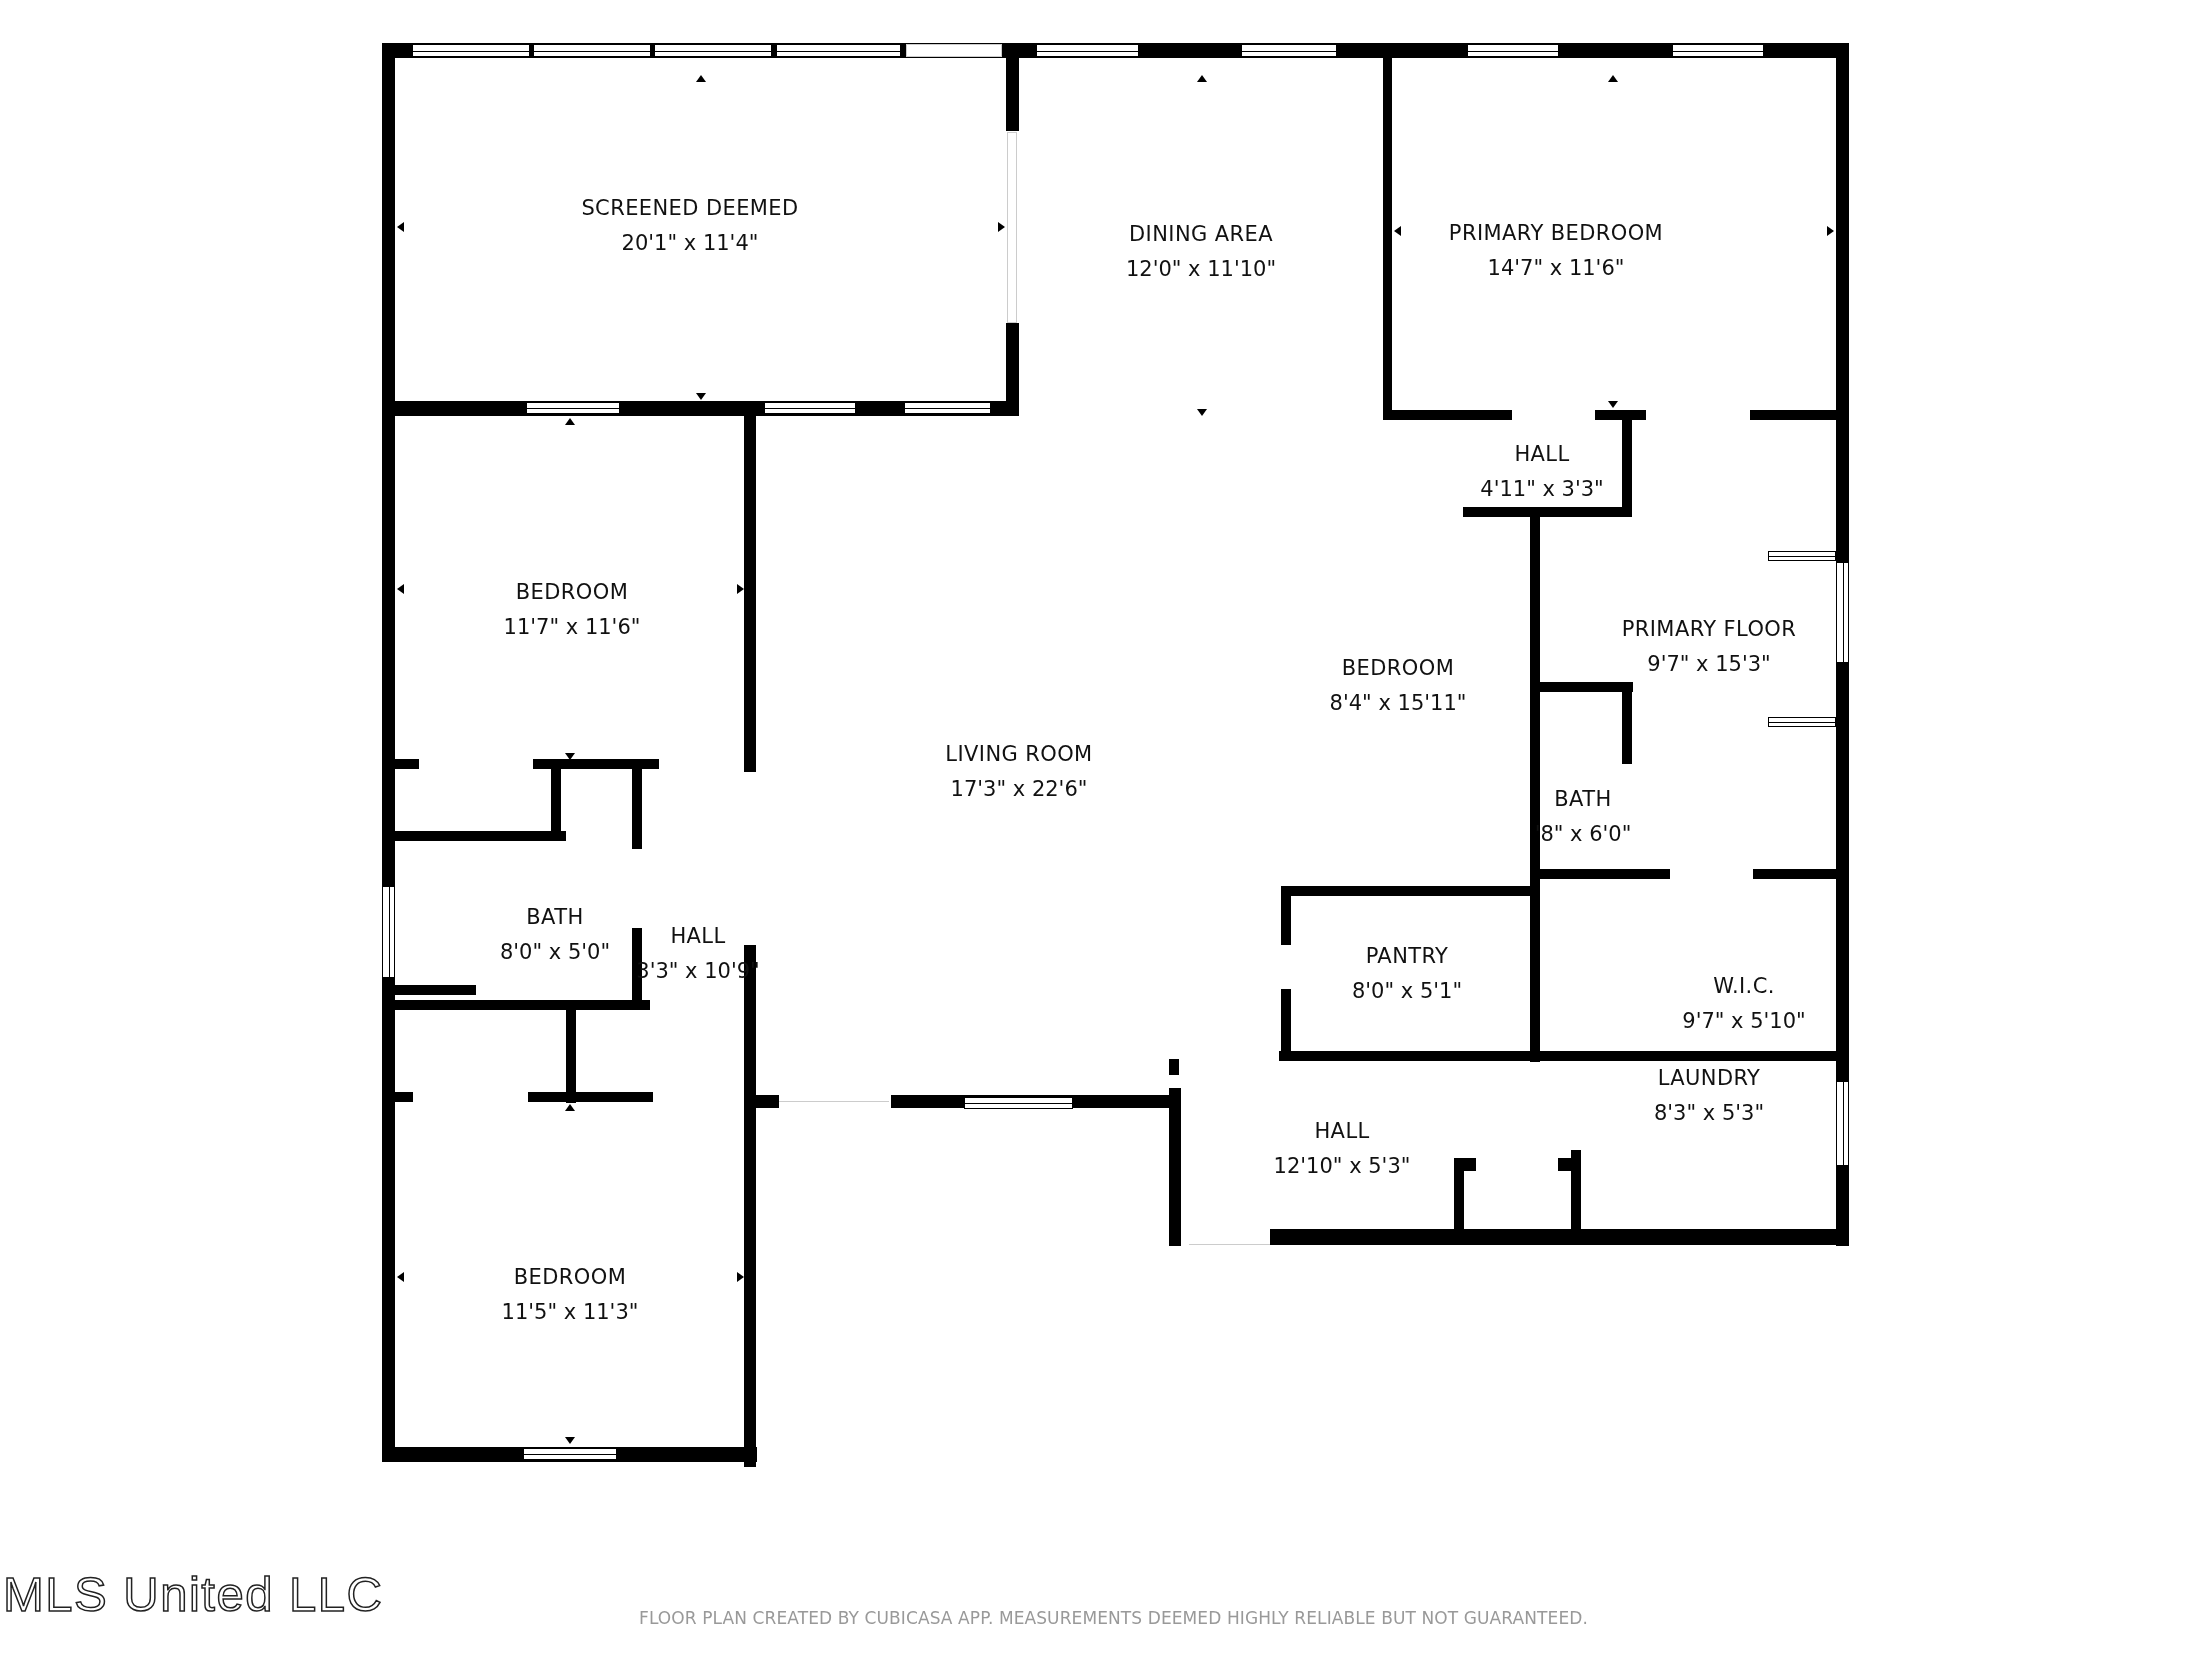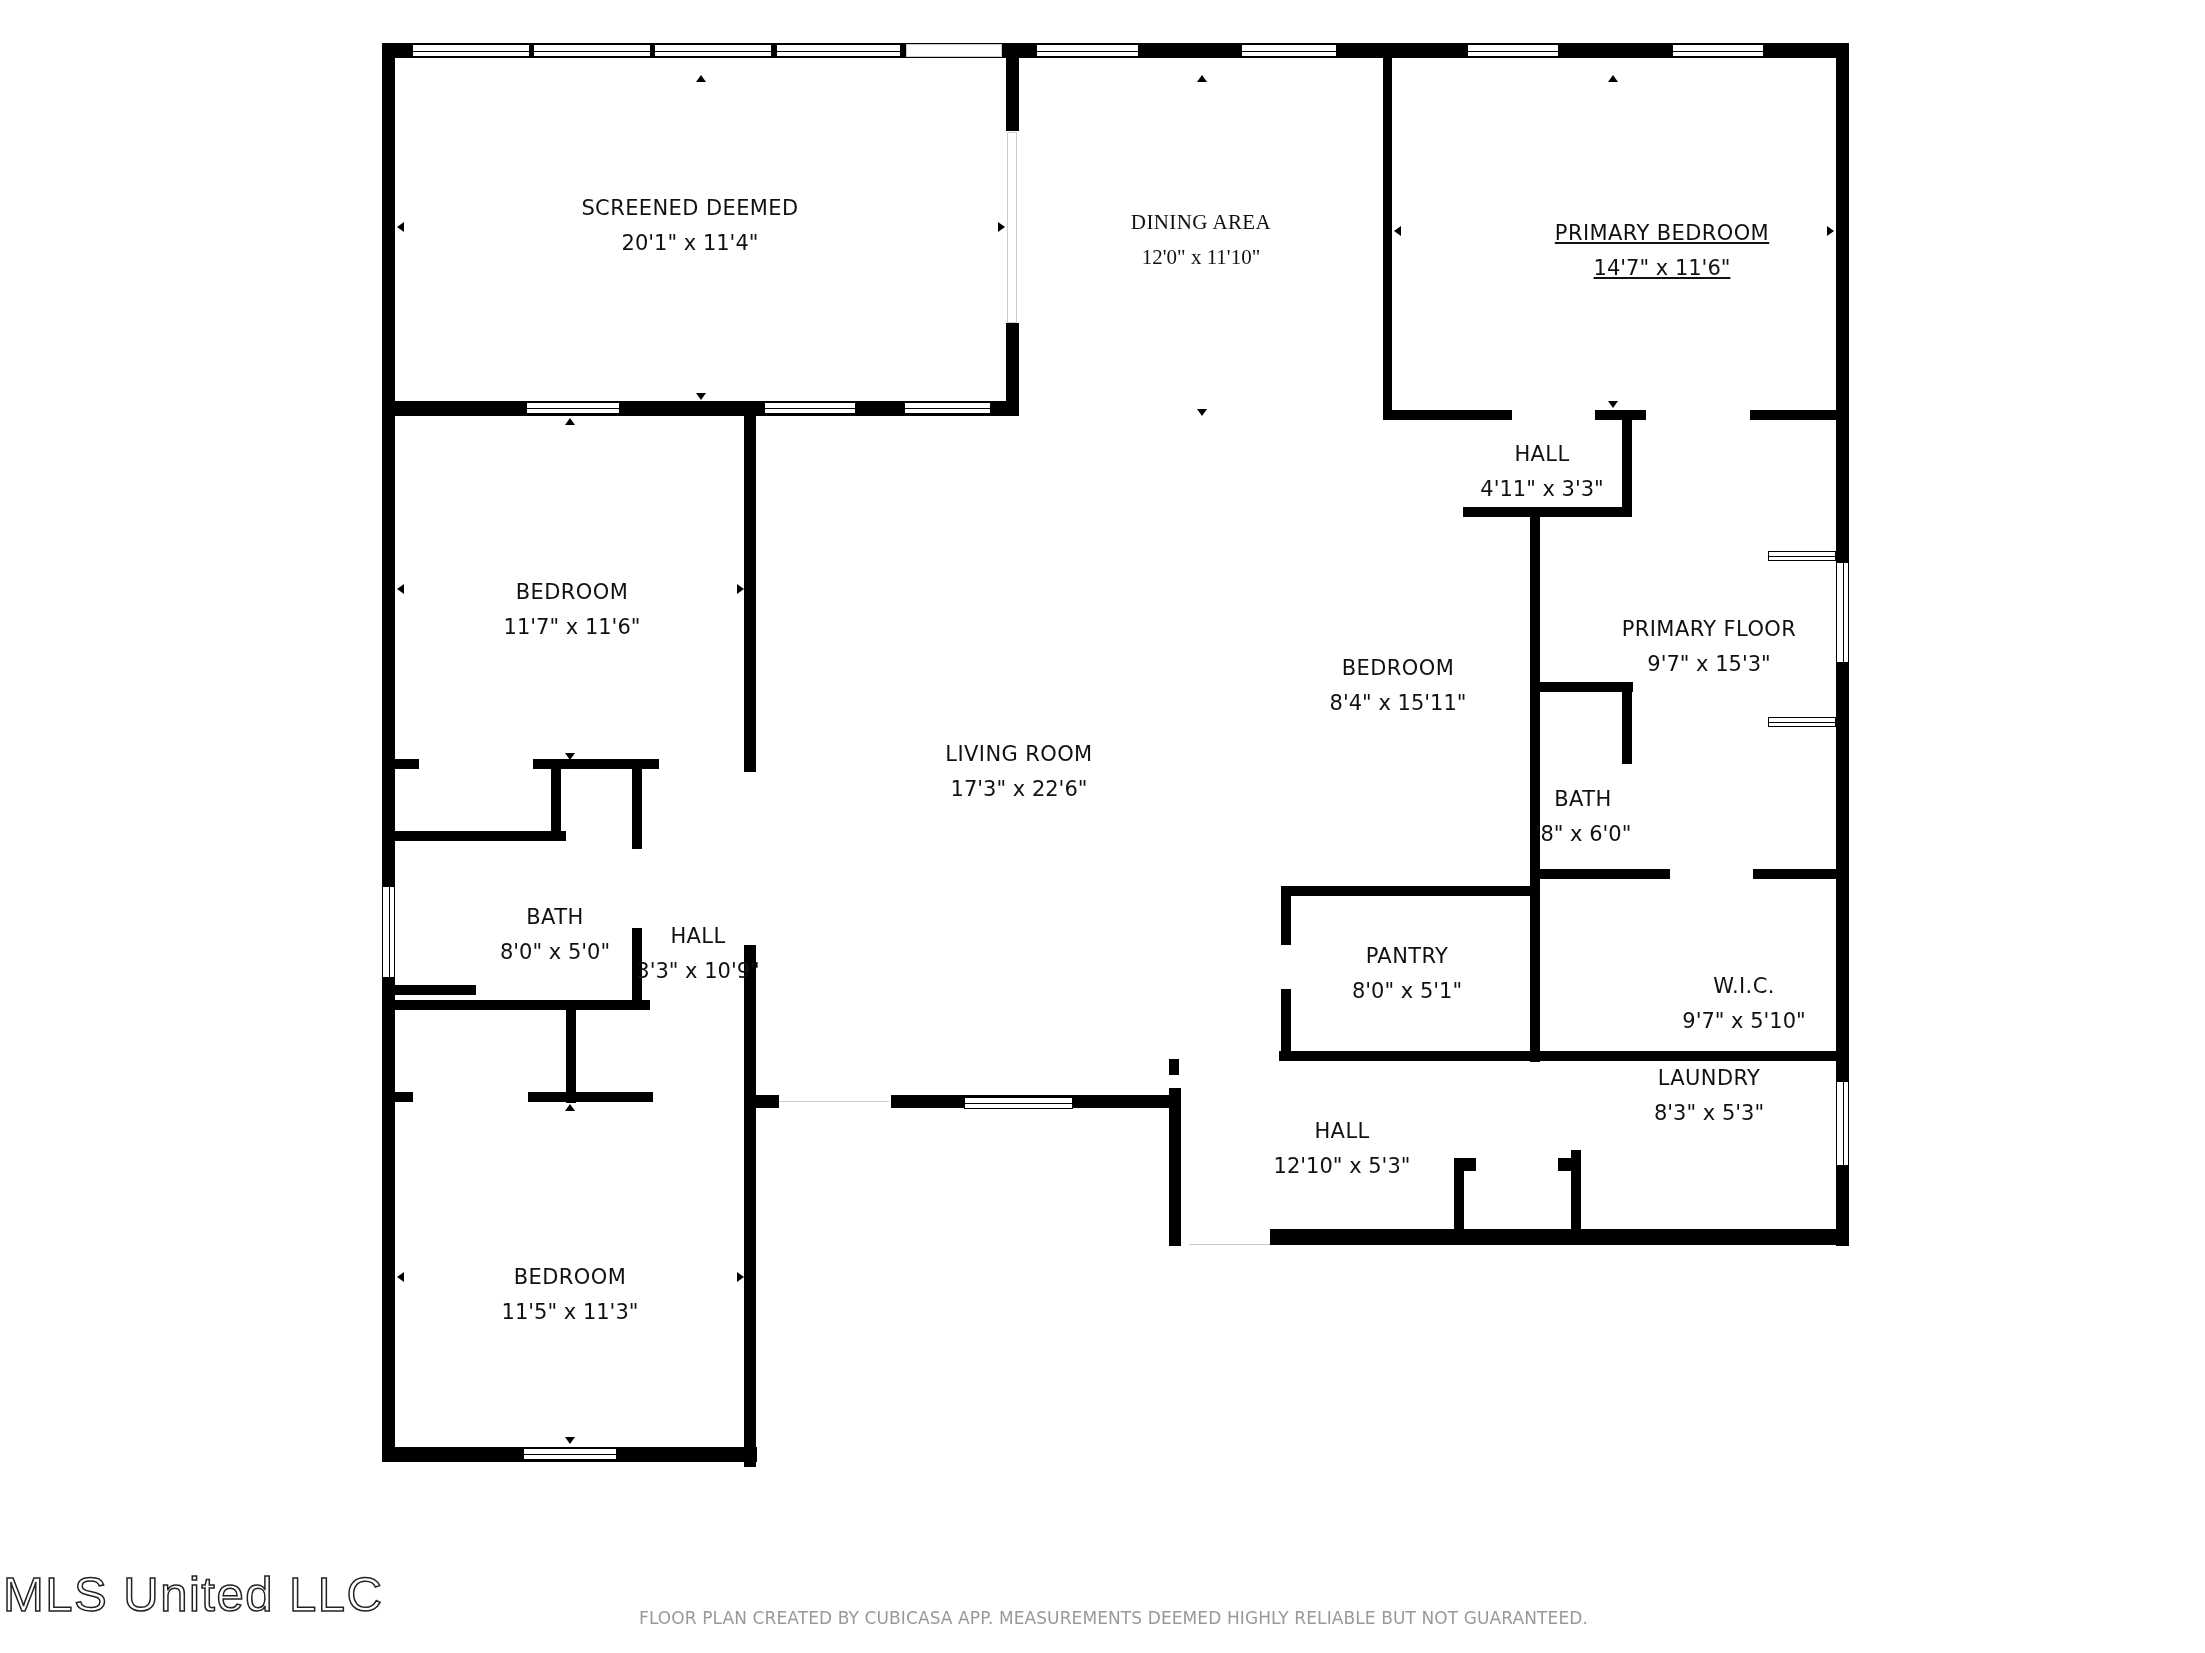--- a/index.html
+++ b/index.html
@@ -130,25 +130,25 @@
   <div class="tri rt" style="left:737px;top:1272px;"></div>
   <div class="tri up" style="left:565px;top:418px;"></div>
   <div class="tri dn" style="left:565px;top:753px;"></div>
   <div class="tri up" style="left:565px;top:1104px;"></div>
   <div class="tri dn" style="left:565px;top:1437px;"></div>
 
   <div class="room" style="left:690px;top:226px;">
     <span class="n">SCREENED DEEMED</span>
     <span class="d">20'1" x 11'4"</span>
   </div>
-  <div class="room" style="left:1201px;top:240px;font-family:Liberation Serif, serif;">
+  <div class="room" style="left:1201px;top:252px;">
     <span class="n">DINING AREA</span>
     <span class="d">12'0" x 11'10"</span>
   </div>
-  <div class="room" style="left:1662px;top:251px;text-decoration:underline;">
+  <div class="room" style="left:1556px;top:251px;">
     <span class="n">PRIMARY BEDROOM</span>
     <span class="d">14'7" x 11'6"</span>
   </div>
   <div class="room" style="left:1542px;top:472px;">
     <span class="n">HALL</span>
     <span class="d">4'11" x 3'3"</span>
   </div>
   <div class="room" style="left:572px;top:610px;">
     <span class="n">BEDROOM</span>
     <span class="d">11'7" x 11'6"</span>

